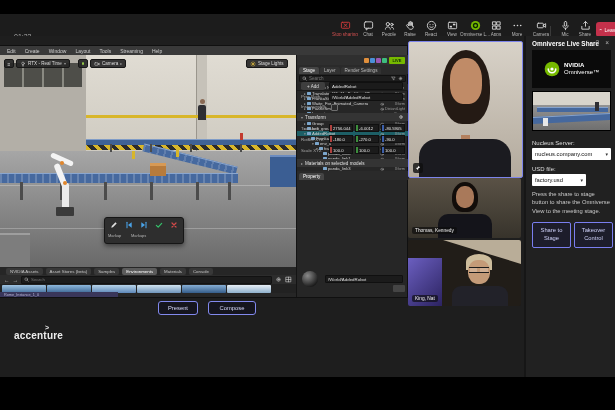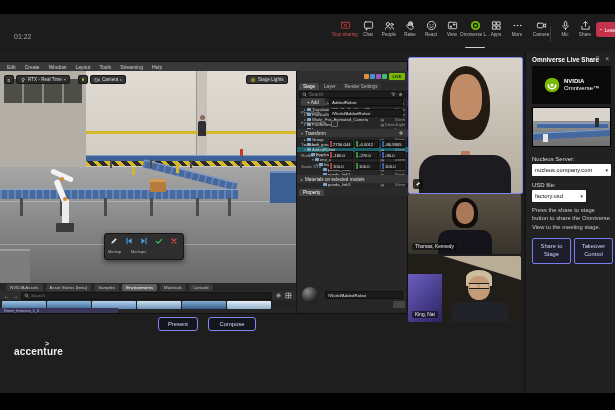--- a/index.html
+++ b/index.html
@@ -14,21 +14,21 @@
   .t-item{position:absolute;top:6px;width:22px;height:26px;display:flex;flex-direction:column;align-items:center;gap:1px;cursor:pointer;}
   .t-item .lbl{font-size:4.6px;color:#b9b9b9;white-space:nowrap;}
   .t-item.red .lbl{color:#d15050;}
   .t-item.active::after{content:"";position:absolute;bottom:-2px;width:20px;height:1.5px;background:#cfcfcf;border-radius:1px;}
   #t-divider{left:550px;top:12px;width:1px;height:16px;background:#3a3a3a;}
   #leave-btn{left:596px;top:8px;width:19px;height:15px;background:#c4314b;border-radius:3px 0 0 3px;
     display:flex;align-items:center;gap:2px;padding-left:3px;overflow:hidden;cursor:pointer;}
   #leave-btn .lbl{font-size:5px;color:#fff;white-space:nowrap;}
 
   
-  #main{left:0;top:52px;width:615px;height:341px;background:#1e1e1e;}
+  #main{left:0;top:36px;width:615px;height:341px;background:#1e1e1e;}
 
   
   #app{left:0;top:10px;width:407px;height:251px;background:#262626;outline:1px solid #101010;}
   #app-menubar{left:0;top:0;width:407px;height:9px;background:#393939;display:flex;align-items:center;gap:9px;padding-left:7px;box-sizing:border-box;}
   #app-menubar span{font-size:5px;color:#cfcfcf;cursor:pointer;}
 
   
   #viewport{left:0;top:9px;width:296px;height:212px;overflow:hidden;background:#888;}
   .wall{left:0;top:0;width:296px;height:96px;background:linear-gradient(#e0dcd3,#cfcbc1);}
   .wall-dark{left:0;top:0;width:86px;height:96px;background:#b3afa7;}

